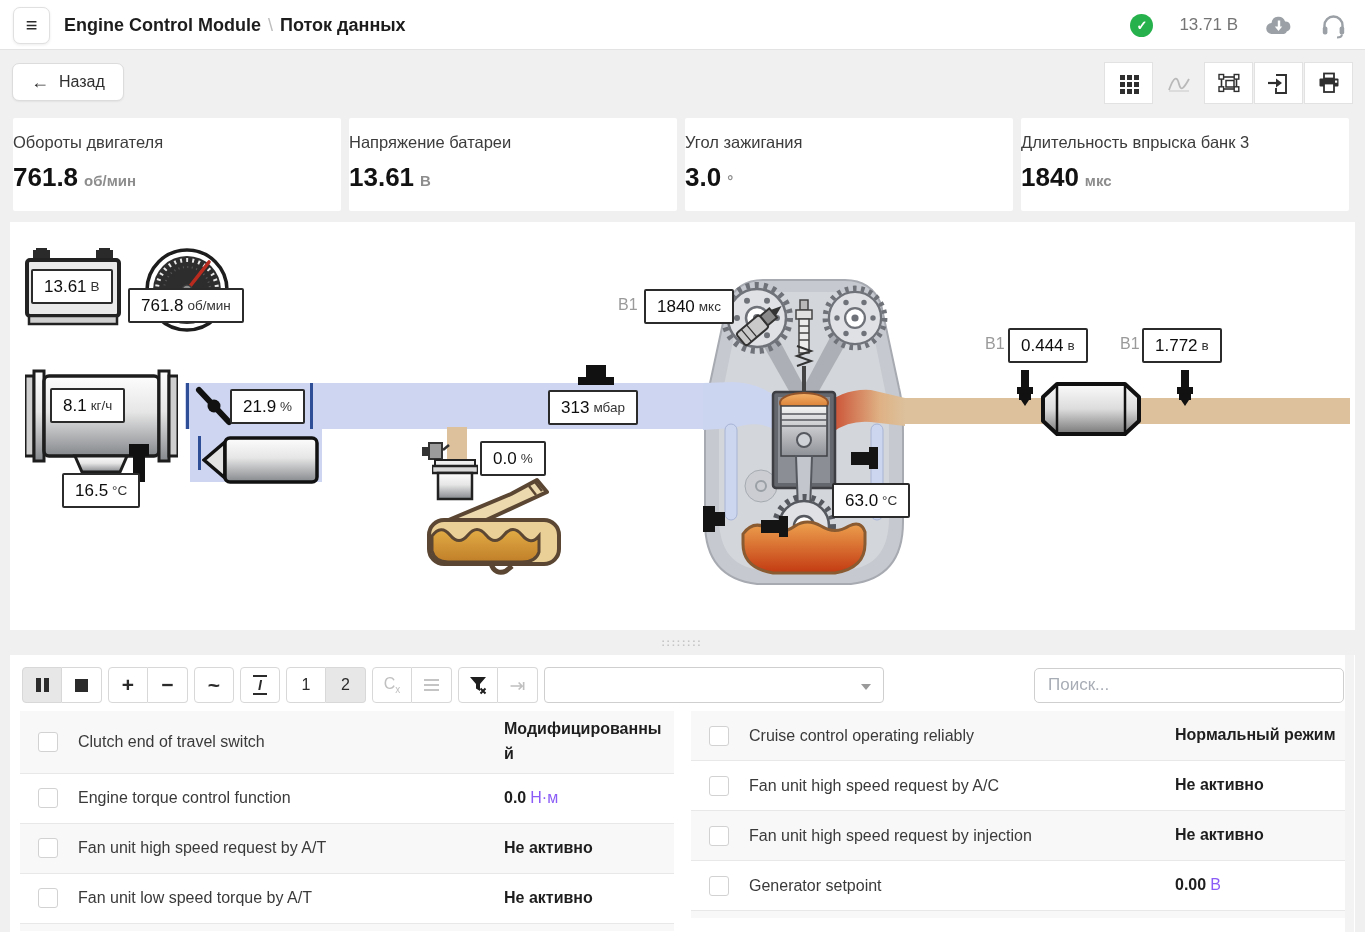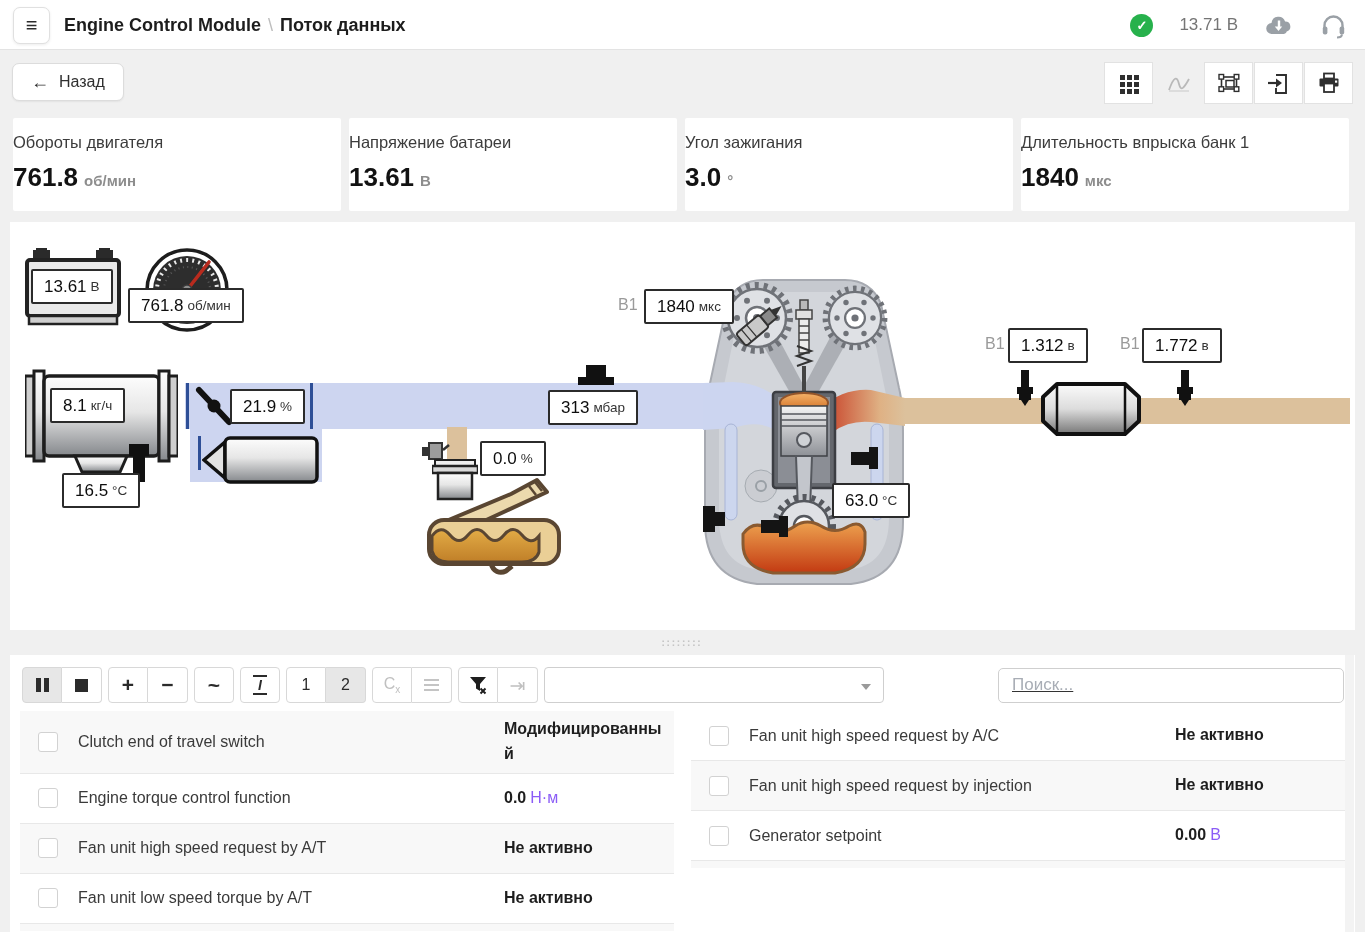--- a/index.html
+++ b/index.html
@@ -53,21 +53,21 @@
   .tbtn.active { background:#e7e7e7; }
   .tbtn.dis { color:#c0c0c0; }
   .ic-pause { display:flex; gap:3px; }
   .ic-pause i { display:block; width:5px; height:14px; background:#2b2b2b; }
   .ic-stop { display:block; width:13px; height:13px; background:#2b2b2b; }
   .big { font-size:21px; font-weight:bold; }
   .ibar { border-top:2px solid #2b2b2b; border-bottom:2px solid #2b2b2b; padding:0 5px; font-size:14px; font-style:italic; font-weight:bold; }
   .ic-list { position:relative; width:15px; height:2px; background:#c4c4c4; box-shadow:0 5px 0 #c4c4c4, 0 -5px 0 #c4c4c4; }
   .combo { width:340px; height:36px; background:#fff; border:1px solid #cfcfcf; border-radius:4px; position:relative; cursor:pointer; }
   .combo .caret { position:absolute; right:12px; top:16px; width:0; height:0; border-left:5px solid transparent; border-right:5px solid transparent; border-top:6px solid #9a9a9a; }
-  .search { margin-left:auto; width:346px; height:35px; border:1px solid #cfcfcf; border-radius:5px; padding:0 13px; font-size:17px; color:#333; font-family:"Liberation Sans",sans-serif;text-decoration:underline; }
+  .search { margin-left:auto; width:310px; height:35px; border:1px solid #cfcfcf; border-radius:5px; padding:0 13px; font-size:17px; color:#333; font-family:"Liberation Sans",sans-serif; }
   .search::placeholder { color:#a8adb5; }
 
   .tables { position:absolute; left:10px; top:56px; width:1325px; display:grid; grid-template-columns:1fr 1fr; column-gap:17px; }
   .trow { display:grid; grid-template-columns:58px 1fr 170px; align-items:center; min-height:50px; border-bottom:1px solid #e8e8e8; padding:6px 0; }
   .trow.stripe { background:#f8f8f8; }
   .cb { width:20px; height:20px; background:#fff; border:1px solid #d2d2d2; border-radius:3px; margin-left:18px; cursor:pointer; }
   .tname { font-size:16px; color:#3a3a3a; padding-right:10px; }
   .tval { font-size:16px; font-weight:bold; color:#1e1e1e; word-break:break-word; line-height:1.55; padding-right:6px; }
   .tval .u { font-weight:normal; color:#8b5cf6; margin-left:4px; }
   .sliver { height:7px; background:#f8f8f8; }
@@ -200,21 +200,21 @@
 </div>
 <div class="card" style="left:349px">
   <div class="card-title">Напряжение батареи</div>
   <div class="card-value"><span>13.61</span><span class="card-unit">В</span></div>
 </div>
 <div class="card" style="left:685px">
   <div class="card-title">Угол зажигания</div>
   <div class="card-value"><span>3.0</span><span class="card-unit">°</span></div>
 </div>
 <div class="card" style="left:1021px">
-  <div class="card-title">Длительность впрыска банк 1</div>
+  <div class="card-title">Длительность впрыска банк 3</div>
   <div class="card-value"><span>1840</span><span class="card-unit">мкс</span></div>
 </div>
 
 <div class="diagram">
 
   <div class="pipe" style="left:175px;top:161px;width:530px;height:46px"></div>
   <div class="pipe" style="left:180px;top:207px;width:132px;height:53px"></div>
   <div class="tick" style="left:176px;top:161px;height:46px"></div>
   <div class="tick" style="left:300px;top:161px;height:46px"></div>
   <div class="tick" style="left:188px;top:214px;height:34px"></div>
@@ -415,21 +415,21 @@
   <svg class="abs" style="left:1163px;top:148px;z-index:3" width="24" height="36" viewBox="0 0 24 36">
     <g fill="#111">
         <rect x="8" y="0" width="8" height="17"></rect>
         <rect x="4" y="17" width="16" height="7"></rect>
         <rect x="6" y="24" width="12" height="6"></rect>
         <polygon points="8,30 16,30 12,36"></polygon>
       </g>
   </svg>
   <span class="bank" style="left:975px;top:113px">B1</span>
   <div class="dlabel" style="left:998px;top:106px">
-    <span>1.312</span>
+    <span>0.444</span>
       <span class="u">в</span>
   </div>
   <span class="bank" style="left:1110px;top:113px">B1</span>
   <div class="dlabel" style="left:1132px;top:106px">
     <span>1.772</span>
       <span class="u">в</span>
   </div>
 </div>
 
 <div class="splitter">
@@ -519,20 +519,25 @@
         <span class="tval"><span>Не активно</span><span class="u"></span></span>
       </div>
       <div class="trow">
         <span class="cb"></span>
         <span class="tname">Fan unit low speed torque by A/T</span>
         <span class="tval"><span>Не активно</span><span class="u"></span></span>
       </div>
       <div class="sliver"></div>
     </div>
     <div>
+      <div class="trow stripe">
+        <span class="cb"></span>
+        <span class="tname">Cruise control operating reliably</span>
+        <span class="tval"><span>Нормальный режим</span><span class="u"></span></span>
+      </div>
       <div class="trow">
         <span class="cb"></span>
         <span class="tname">Fan unit high speed request by A/C</span>
         <span class="tval"><span>Не активно</span><span class="u"></span></span>
       </div>
       <div class="trow stripe">
         <span class="cb"></span>
         <span class="tname">Fan unit high speed request by injection</span>
         <span class="tval"><span>Не активно</span><span class="u"></span></span>
       </div>

